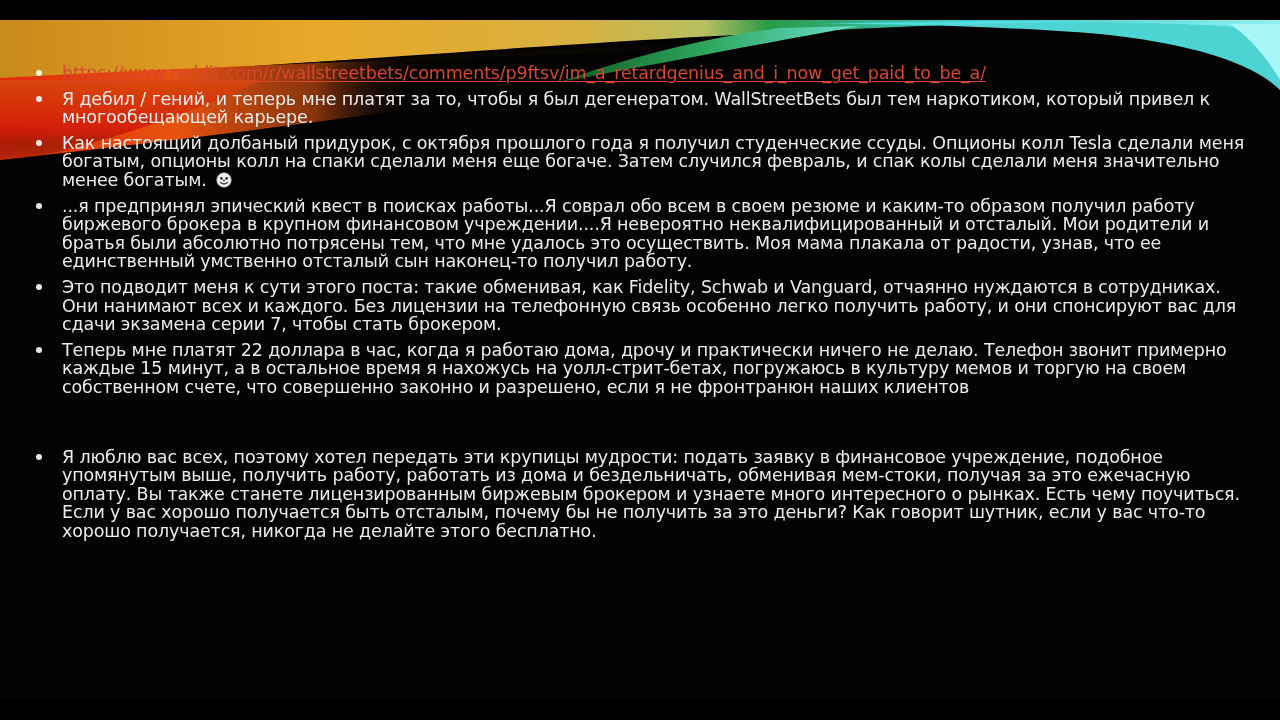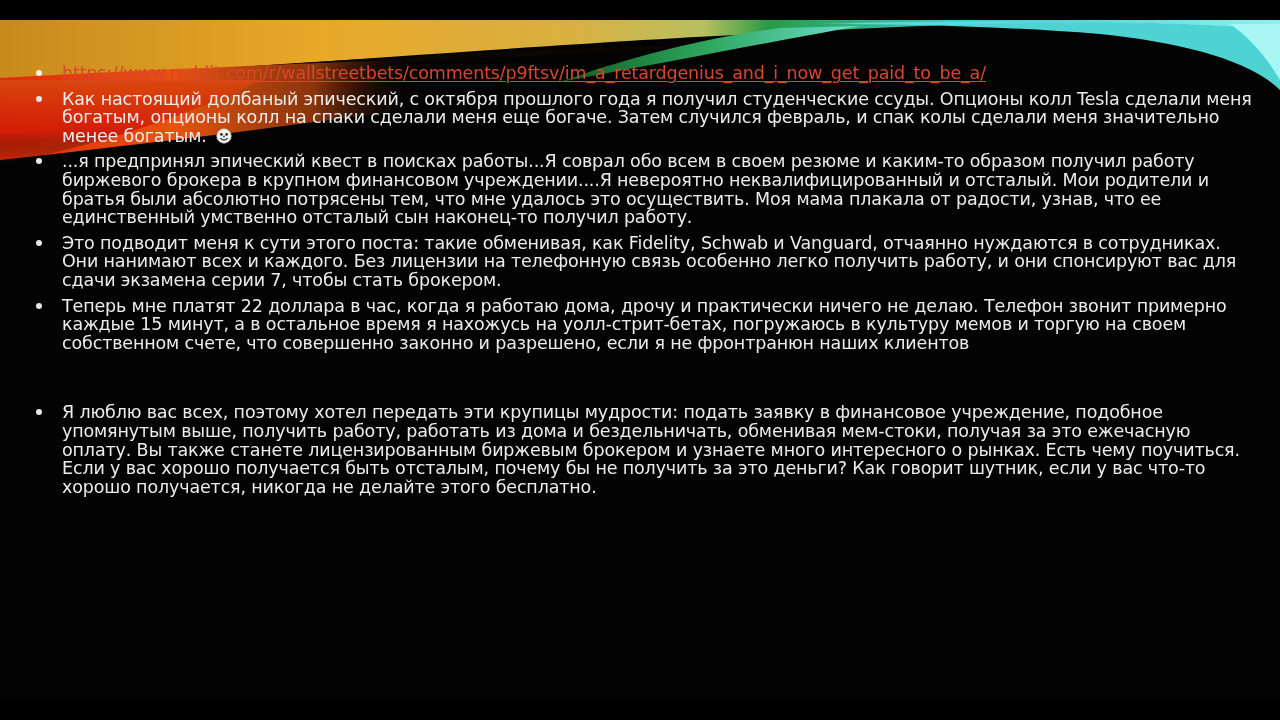--- a/index.html
+++ b/index.html
@@ -106,24 +106,28 @@
     <path d="M1230,4 L1280,4 L1280,60 C1265,35 1250,18 1230,4 Z" fill="#a8f6f6"></path>
   </svg>
 
   <div class="content">
 
     <div class="item link-item">
       <span class="bullet"></span>
       <span class="text" style="word-break: break-all;">https://www.reddit.com/r/wallstreetbets/comments/p9ftsv/im_a_retardgenius_and_i_now_get_paid_to_be_a/</span>
     </div>
 
+    <div class="item">
+      <span class="bullet"></span>
+      <span class="text">Я дебил / гений, и теперь мне платят за то, чтобы я был дегенератом. WallStreetBets был тем наркотиком, который привел к многообещающей карьере.</span>
+    </div>
 
     <div class="item">
       <span class="bullet"></span>
-      <span class="text">Как настоящий долбаный эпический, с октября прошлого года я получил студенческие ссуды. Опционы колл Tesla сделали меня богатым, опционы колл на спаки сделали меня еще богаче. Затем случился февраль, и спак колы сделали меня значительно менее богатым.</span>
+      <span class="text">Как настоящий долбаный придурок, с октября прошлого года я получил студенческие ссуды. Опционы колл Tesla сделали меня богатым, опционы колл на спаки сделали меня еще богаче. Затем случился февраль, и спак колы сделали меня значительно менее богатым.</span>
       <svg class="emoji" viewBox="0 0 16 16">
         <circle cx="8" cy="8" r="7.2" fill="#f2f2f2" stroke="#bbb" stroke-width="0.8"></circle>
         <circle cx="5.4" cy="6.4" r="1.3" fill="#222"></circle>
         <circle cx="10.6" cy="6.4" r="1.3" fill="#222"></circle>
         <circle cx="8" cy="8.6" r="1.1" fill="#555"></circle>
         <path d="M4.2,10.2 Q8,14 11.8,10.2" fill="none" stroke="#222" stroke-width="1.2"></path>
       </svg>
     </div>
 
     <div class="item">

